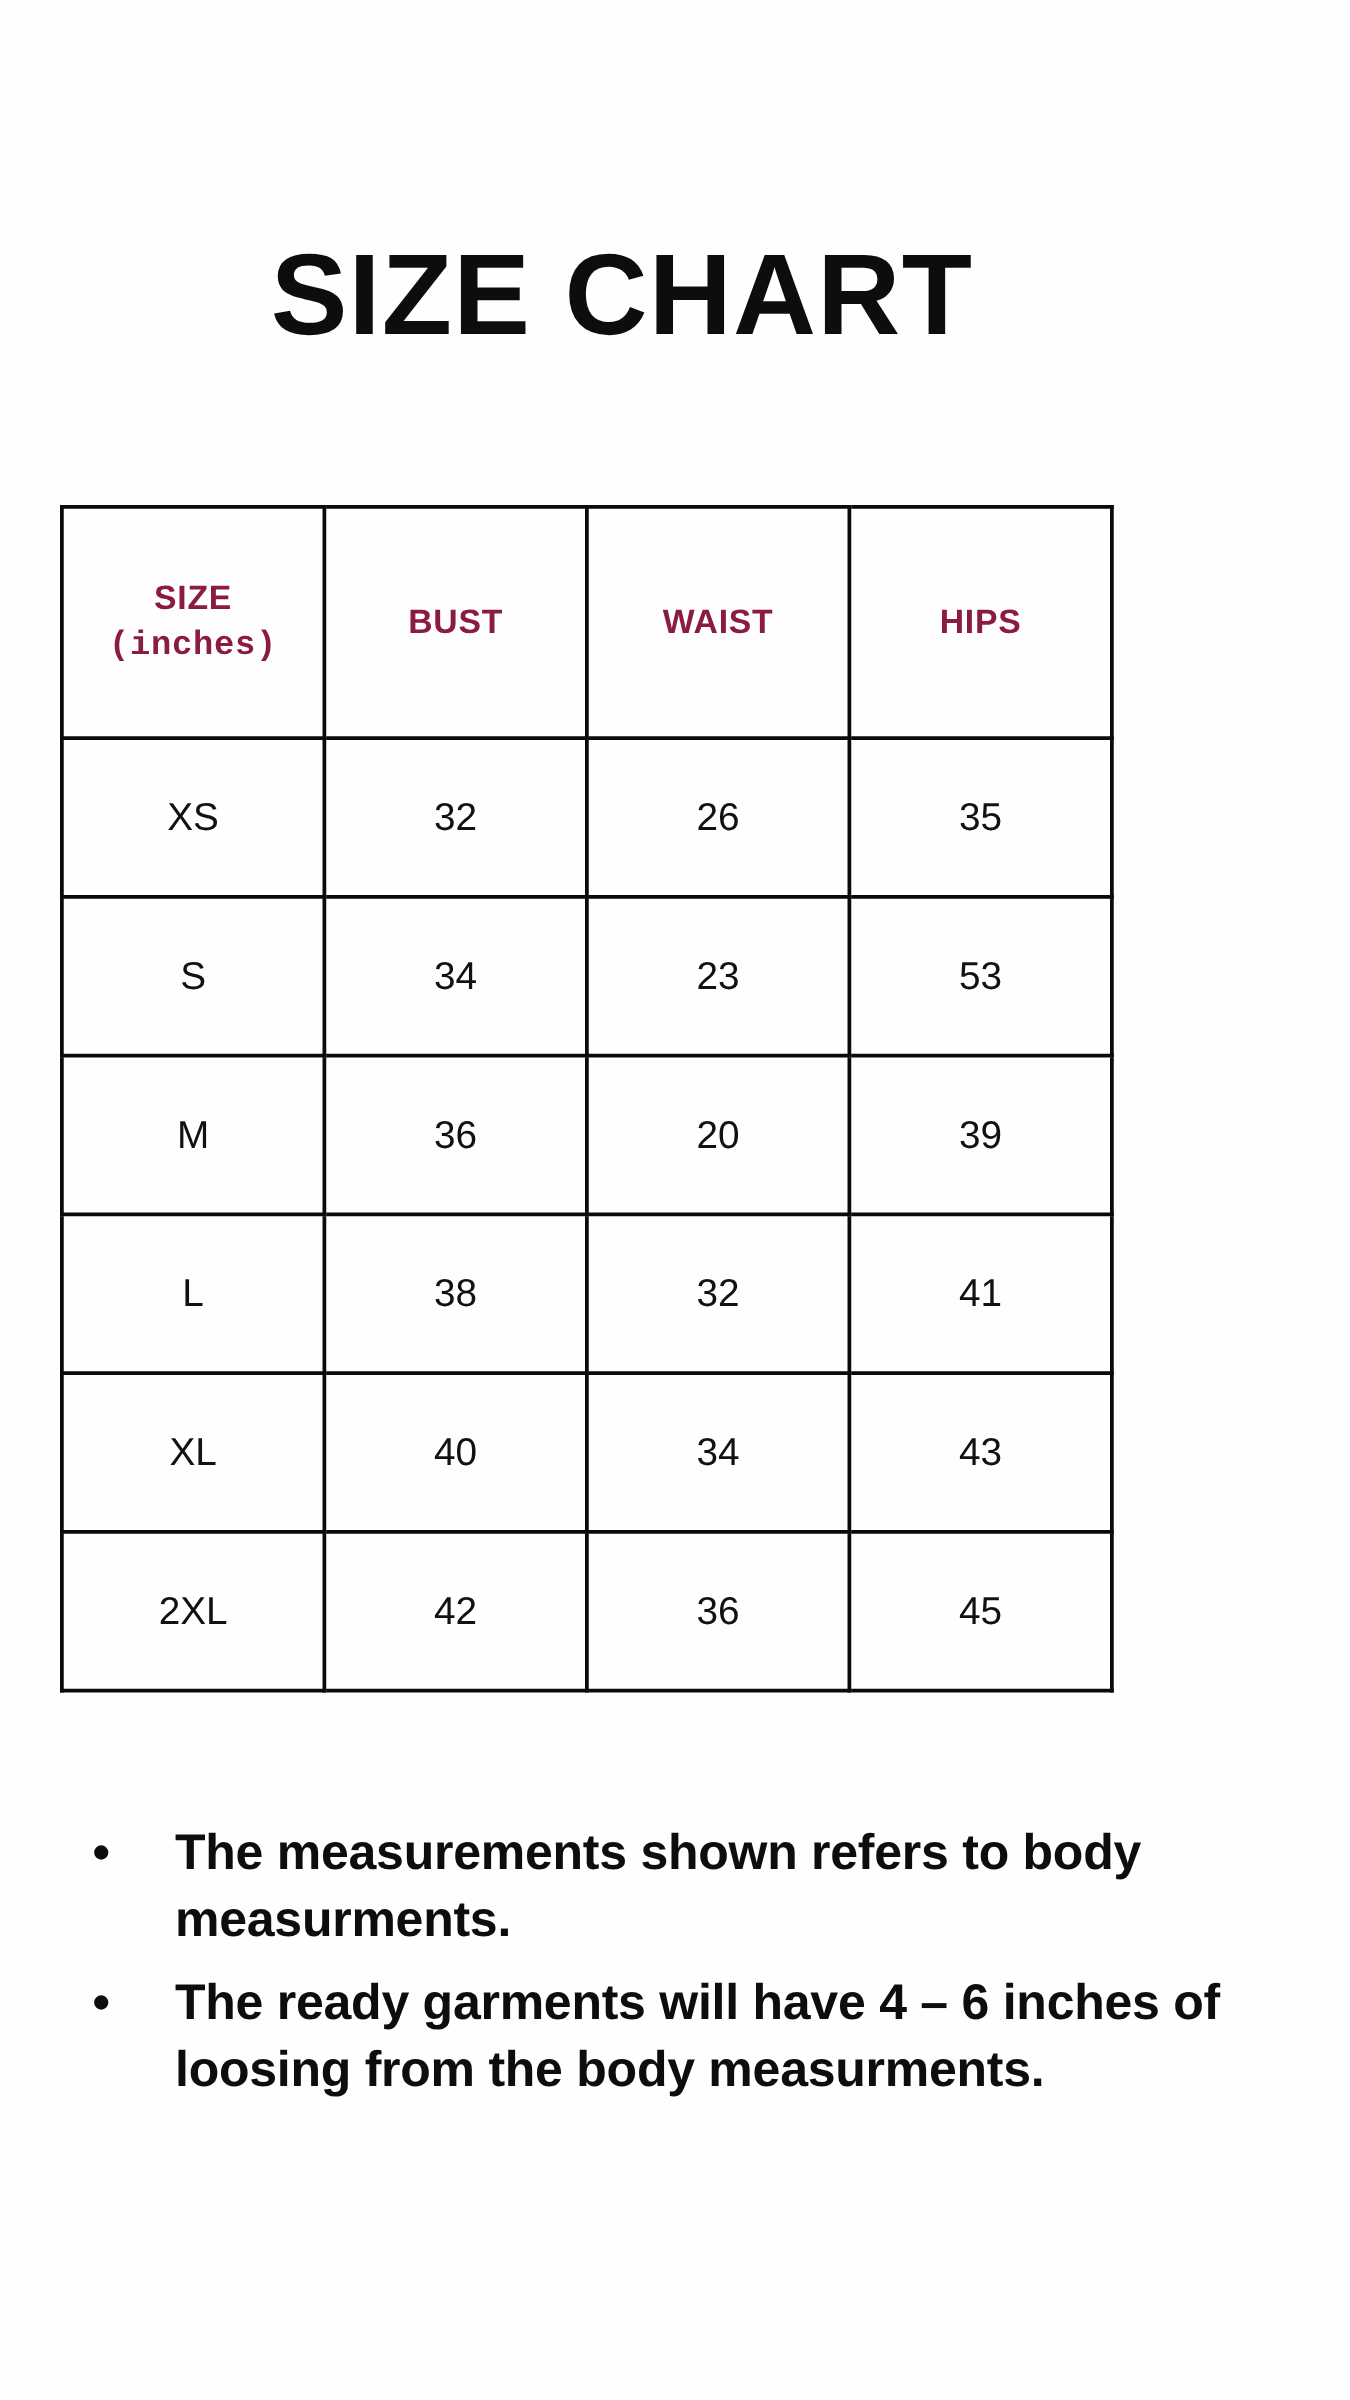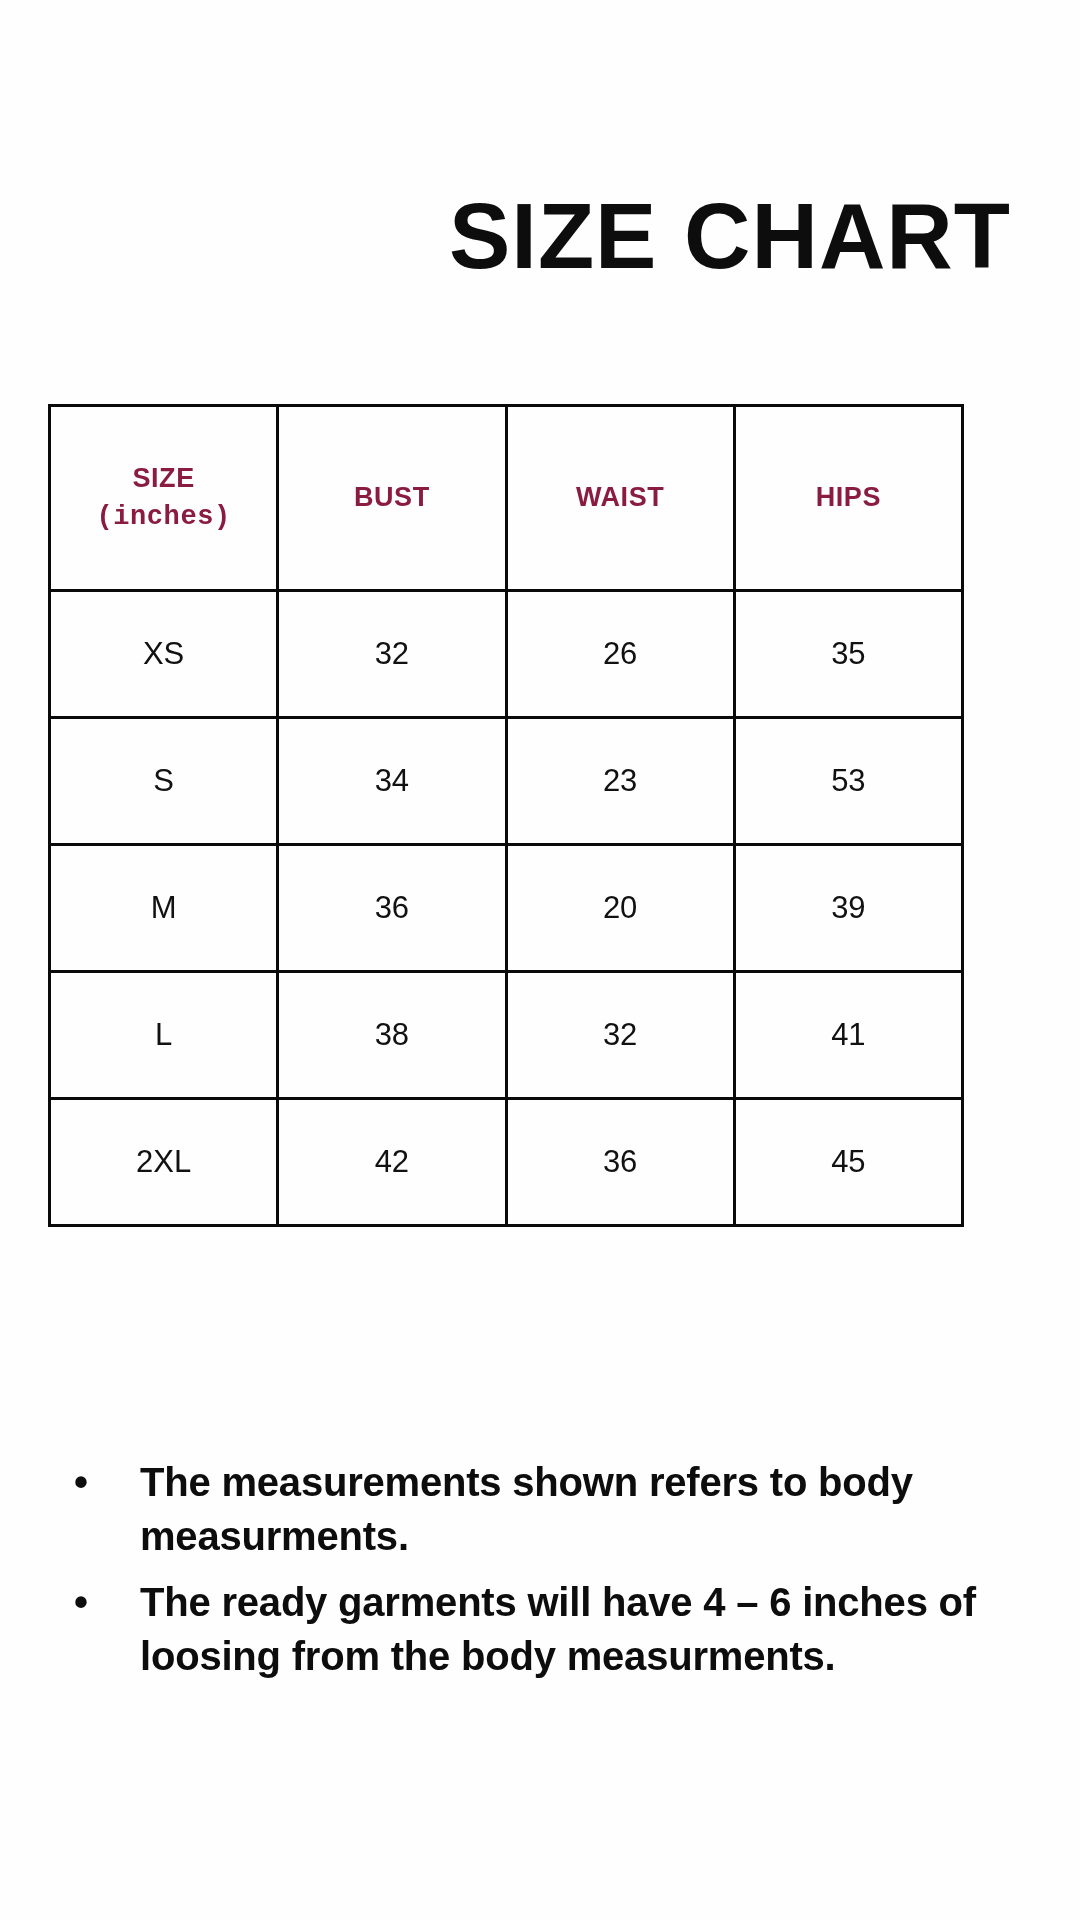--- a/index.html
+++ b/index.html
@@ -21,39 +21,38 @@
     height: 1920px;
     background: #fefefe;
     box-sizing: border-box;
   }
 
   .title {
     position: absolute;
     top: 190px;
     left: 0;
     width: 995px;
-    text-align: right;
+    text-align: center;
     font-size: 92px;
     font-weight: 700;
     letter-spacing: 1px;
     line-height: 1;
     color: #0d0d0d;
-    padding-left: 16px;
   }
 
   .table-wrap {
     position: absolute;
     top: 404px;
     left: 48px;
     width: 984px;
   }
 
   table.size-table {
     border-collapse: collapse;
-    width: 916px;
+    width: 843px;
     table-layout: fixed;
   }
 
   table.size-table td,
   table.size-table th {
     border: 3px solid #0a0a0a;
     text-align: center;
     vertical-align: middle;
     padding: 0;
   }
@@ -153,20 +152,26 @@
           <td>20</td>
           <td>39</td>
         </tr>
         <tr>
           <td>L</td>
           <td>38</td>
           <td>32</td>
           <td>41</td>
         </tr>
         <tr>
+          <td>XL</td>
+          <td>40</td>
+          <td>34</td>
+          <td>43</td>
+        </tr>
+        <tr>
           <td>2XL</td>
           <td>42</td>
           <td>36</td>
           <td>45</td>
         </tr>
       </tbody>
     </table>
   </div>
 
   <div class="notes">

